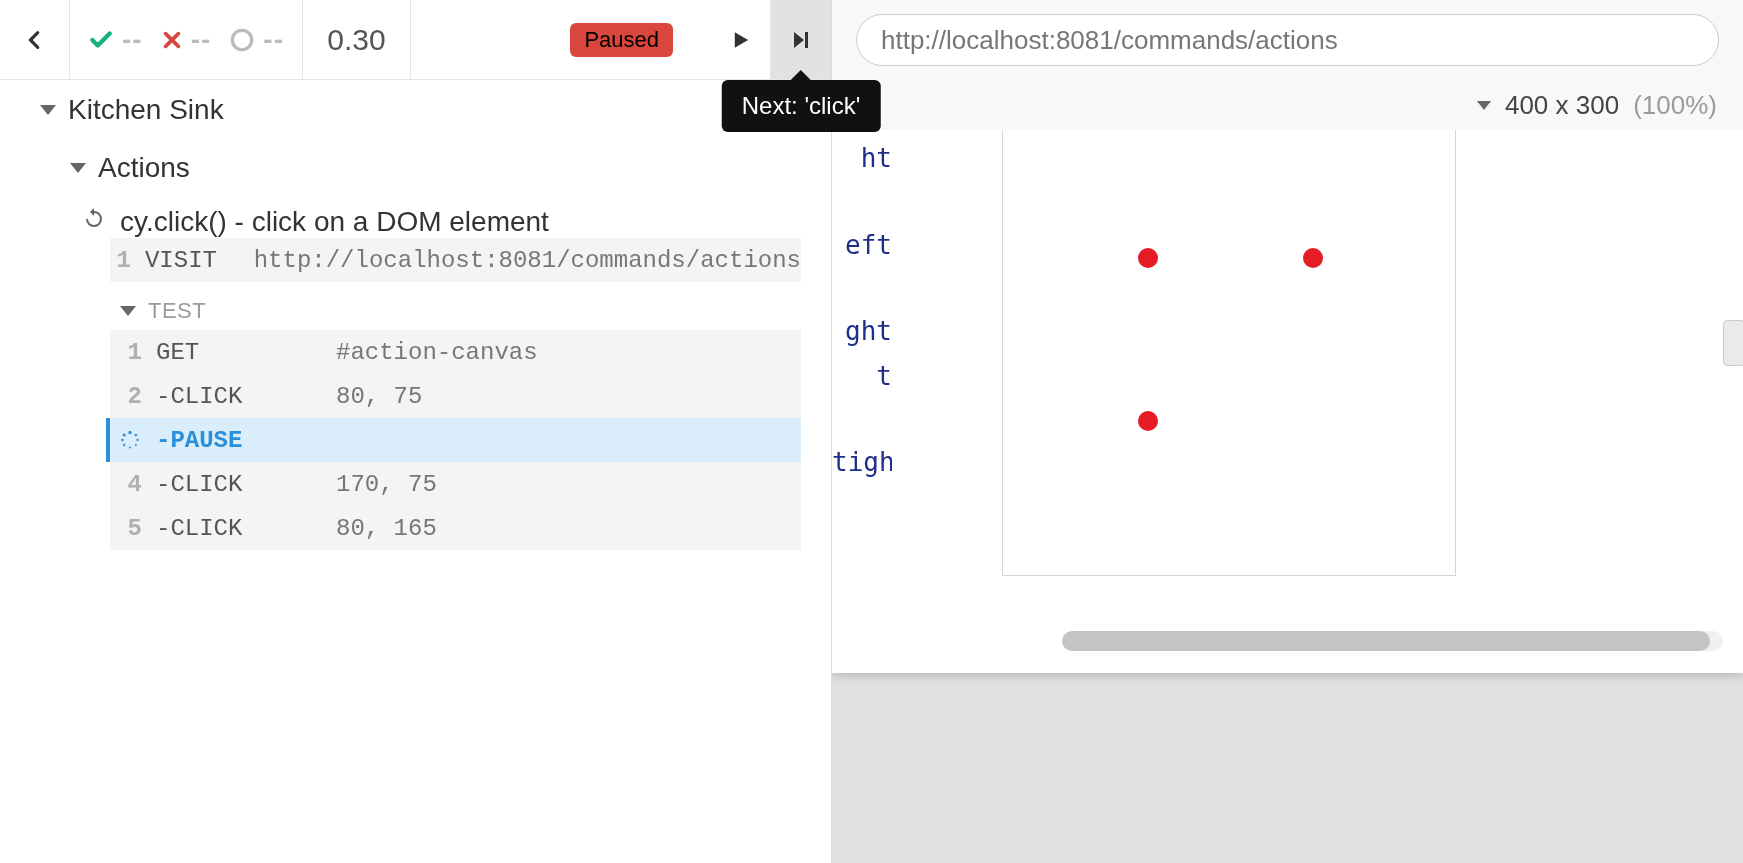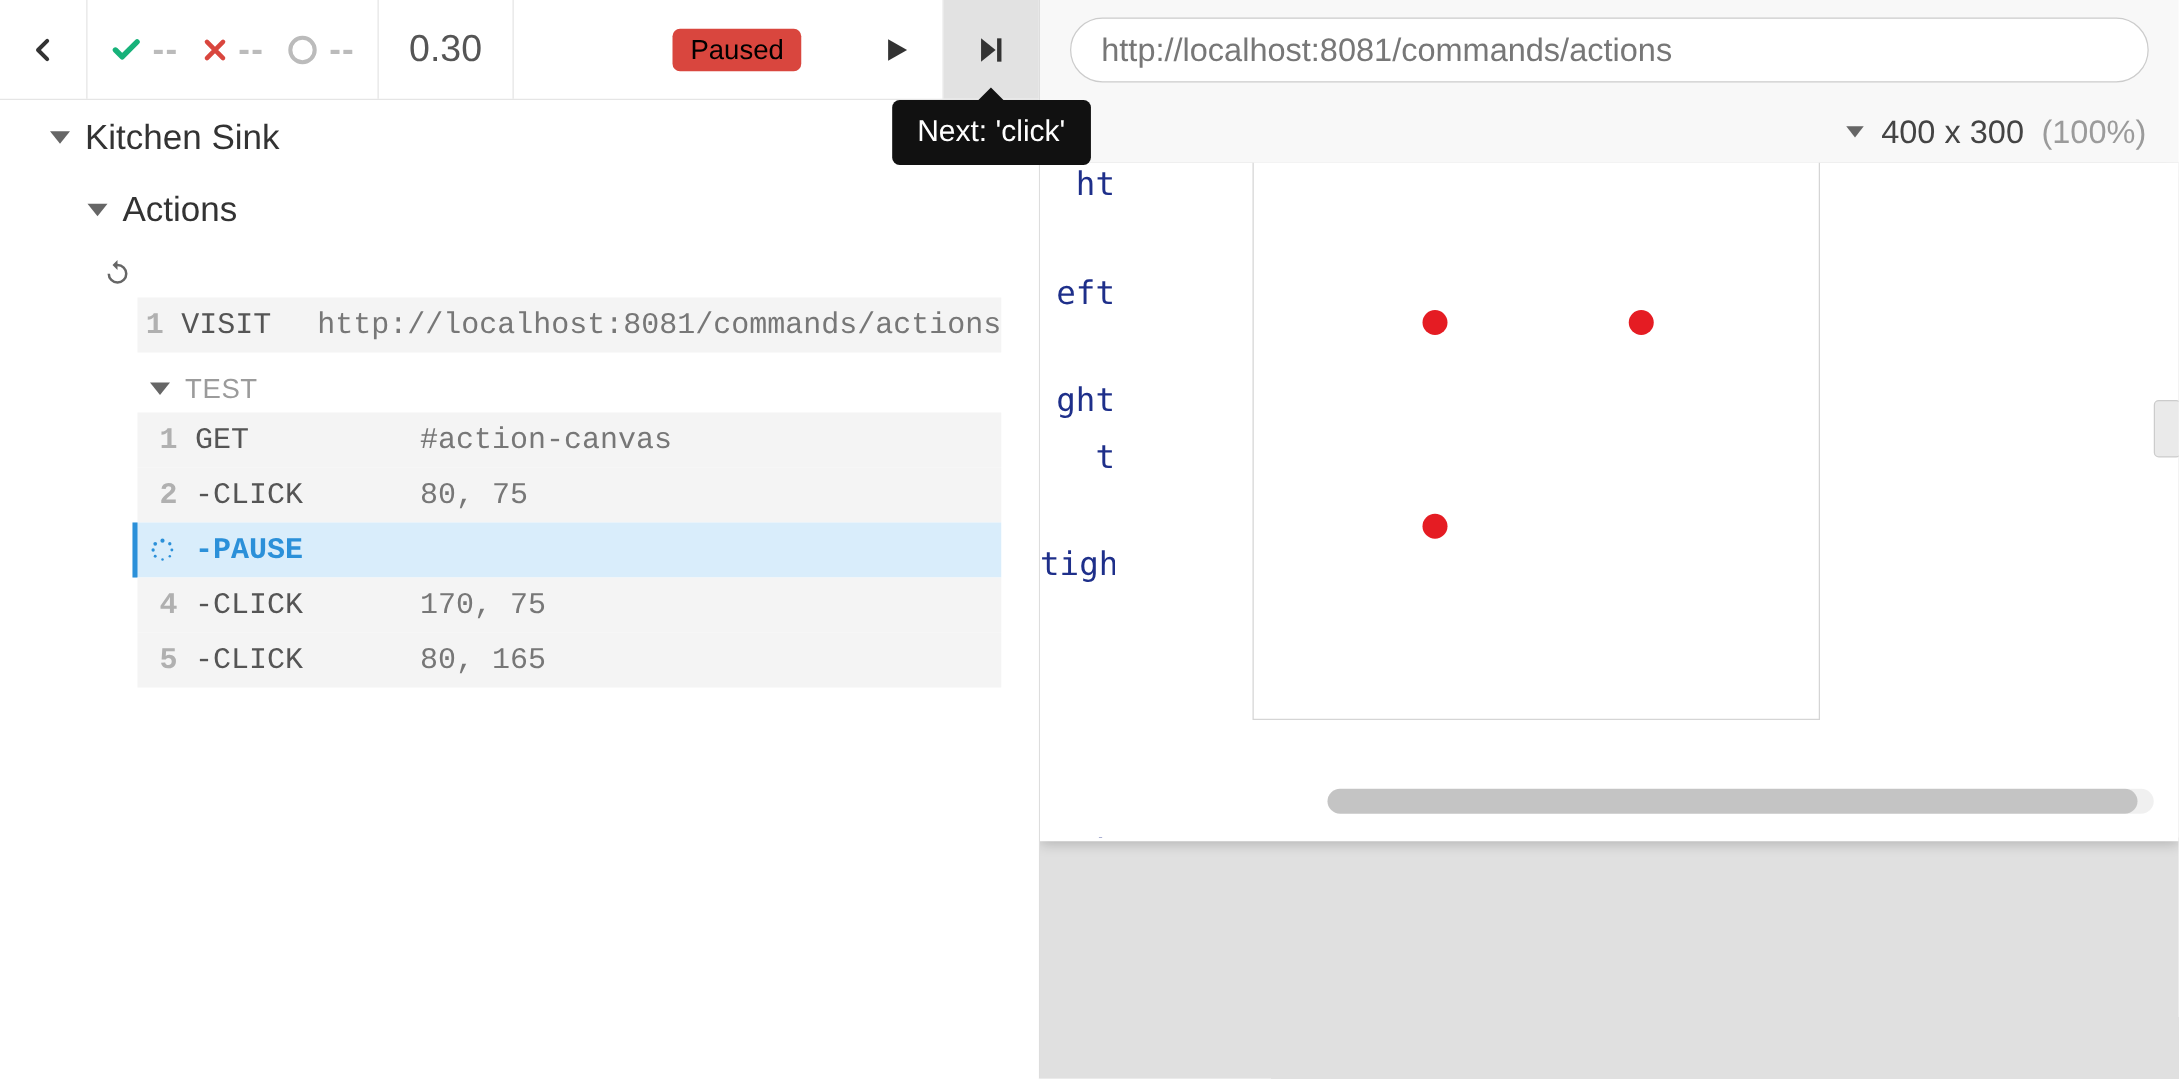--- a/index.html
+++ b/index.html
@@ -56,21 +56,21 @@
   .tb-spacer { flex: 1; border-right: none; }
   .badge-paused {
     background: #d9463e;
     color: #000000;
     font-size: 22px;
     padding: 4px 14px;
     border-radius: 6px;
     margin-right: 20px;
     font-weight: 500;
   }
-  .tb-play, .tb-step { width: 76px; background: transparent; }
+  .tb-play, .tb-step { width: 60px; background: transparent; }
   .tb-step { background: #e2e2e2; border-right: none; position: relative; }
   .icon-btn { display:flex; align-items:center; justify-content:center; width:100%; height:100%; }
   .icon-btn svg { fill: #333; }
 
   
   .tooltip {
     position: absolute;
     top: 80px;
     left: 50%;
     transform: translateX(-50%);
@@ -209,21 +209,21 @@
   .aut-content {
     position: relative;
     width: 100%;
     height: 540px;
     background: #fff;
     overflow: hidden;
   }
   .aut-sidebar-frag {
     position: absolute;
     left: 0;
-    top: 4px;
+    top: 14px;
     width: 60px;
     height: 650px;
     font-family: "SFMono-Regular", Consolas, monospace;
     font-size: 26px;
     color: #1e2f8a;
     line-height: 1.1;
     overflow: hidden;
   }
   .aut-sidebar-frag div { margin-bottom: 58px; text-align: right; white-space: nowrap; }
   .canvas-box {
@@ -346,20 +346,21 @@
       <span class="caret"></span>
       <span>Actions</span>
     </div>
 
     <div class="test-title-row">
       <span class="sync-icon">
         <svg viewBox="0 0 24 24">
             <path d="M12 4V1L8 5l4 4V6a6 6 0 11-6 6H4a8 8 0 108-8z" fill="#666"></path>
           </svg>
       </span>
+      <span>cy.click() - click on a DOM element</span>
     </div>
 
     <div class="cmd-table">
       <div class="cmd-row bg">
         <span class="col-num">1</span>
         <span class="col-cmd">VISIT</span>
         <span class="col-args">http://localhost:8081/commands/actions</span>
       </div>
     </div>
 

